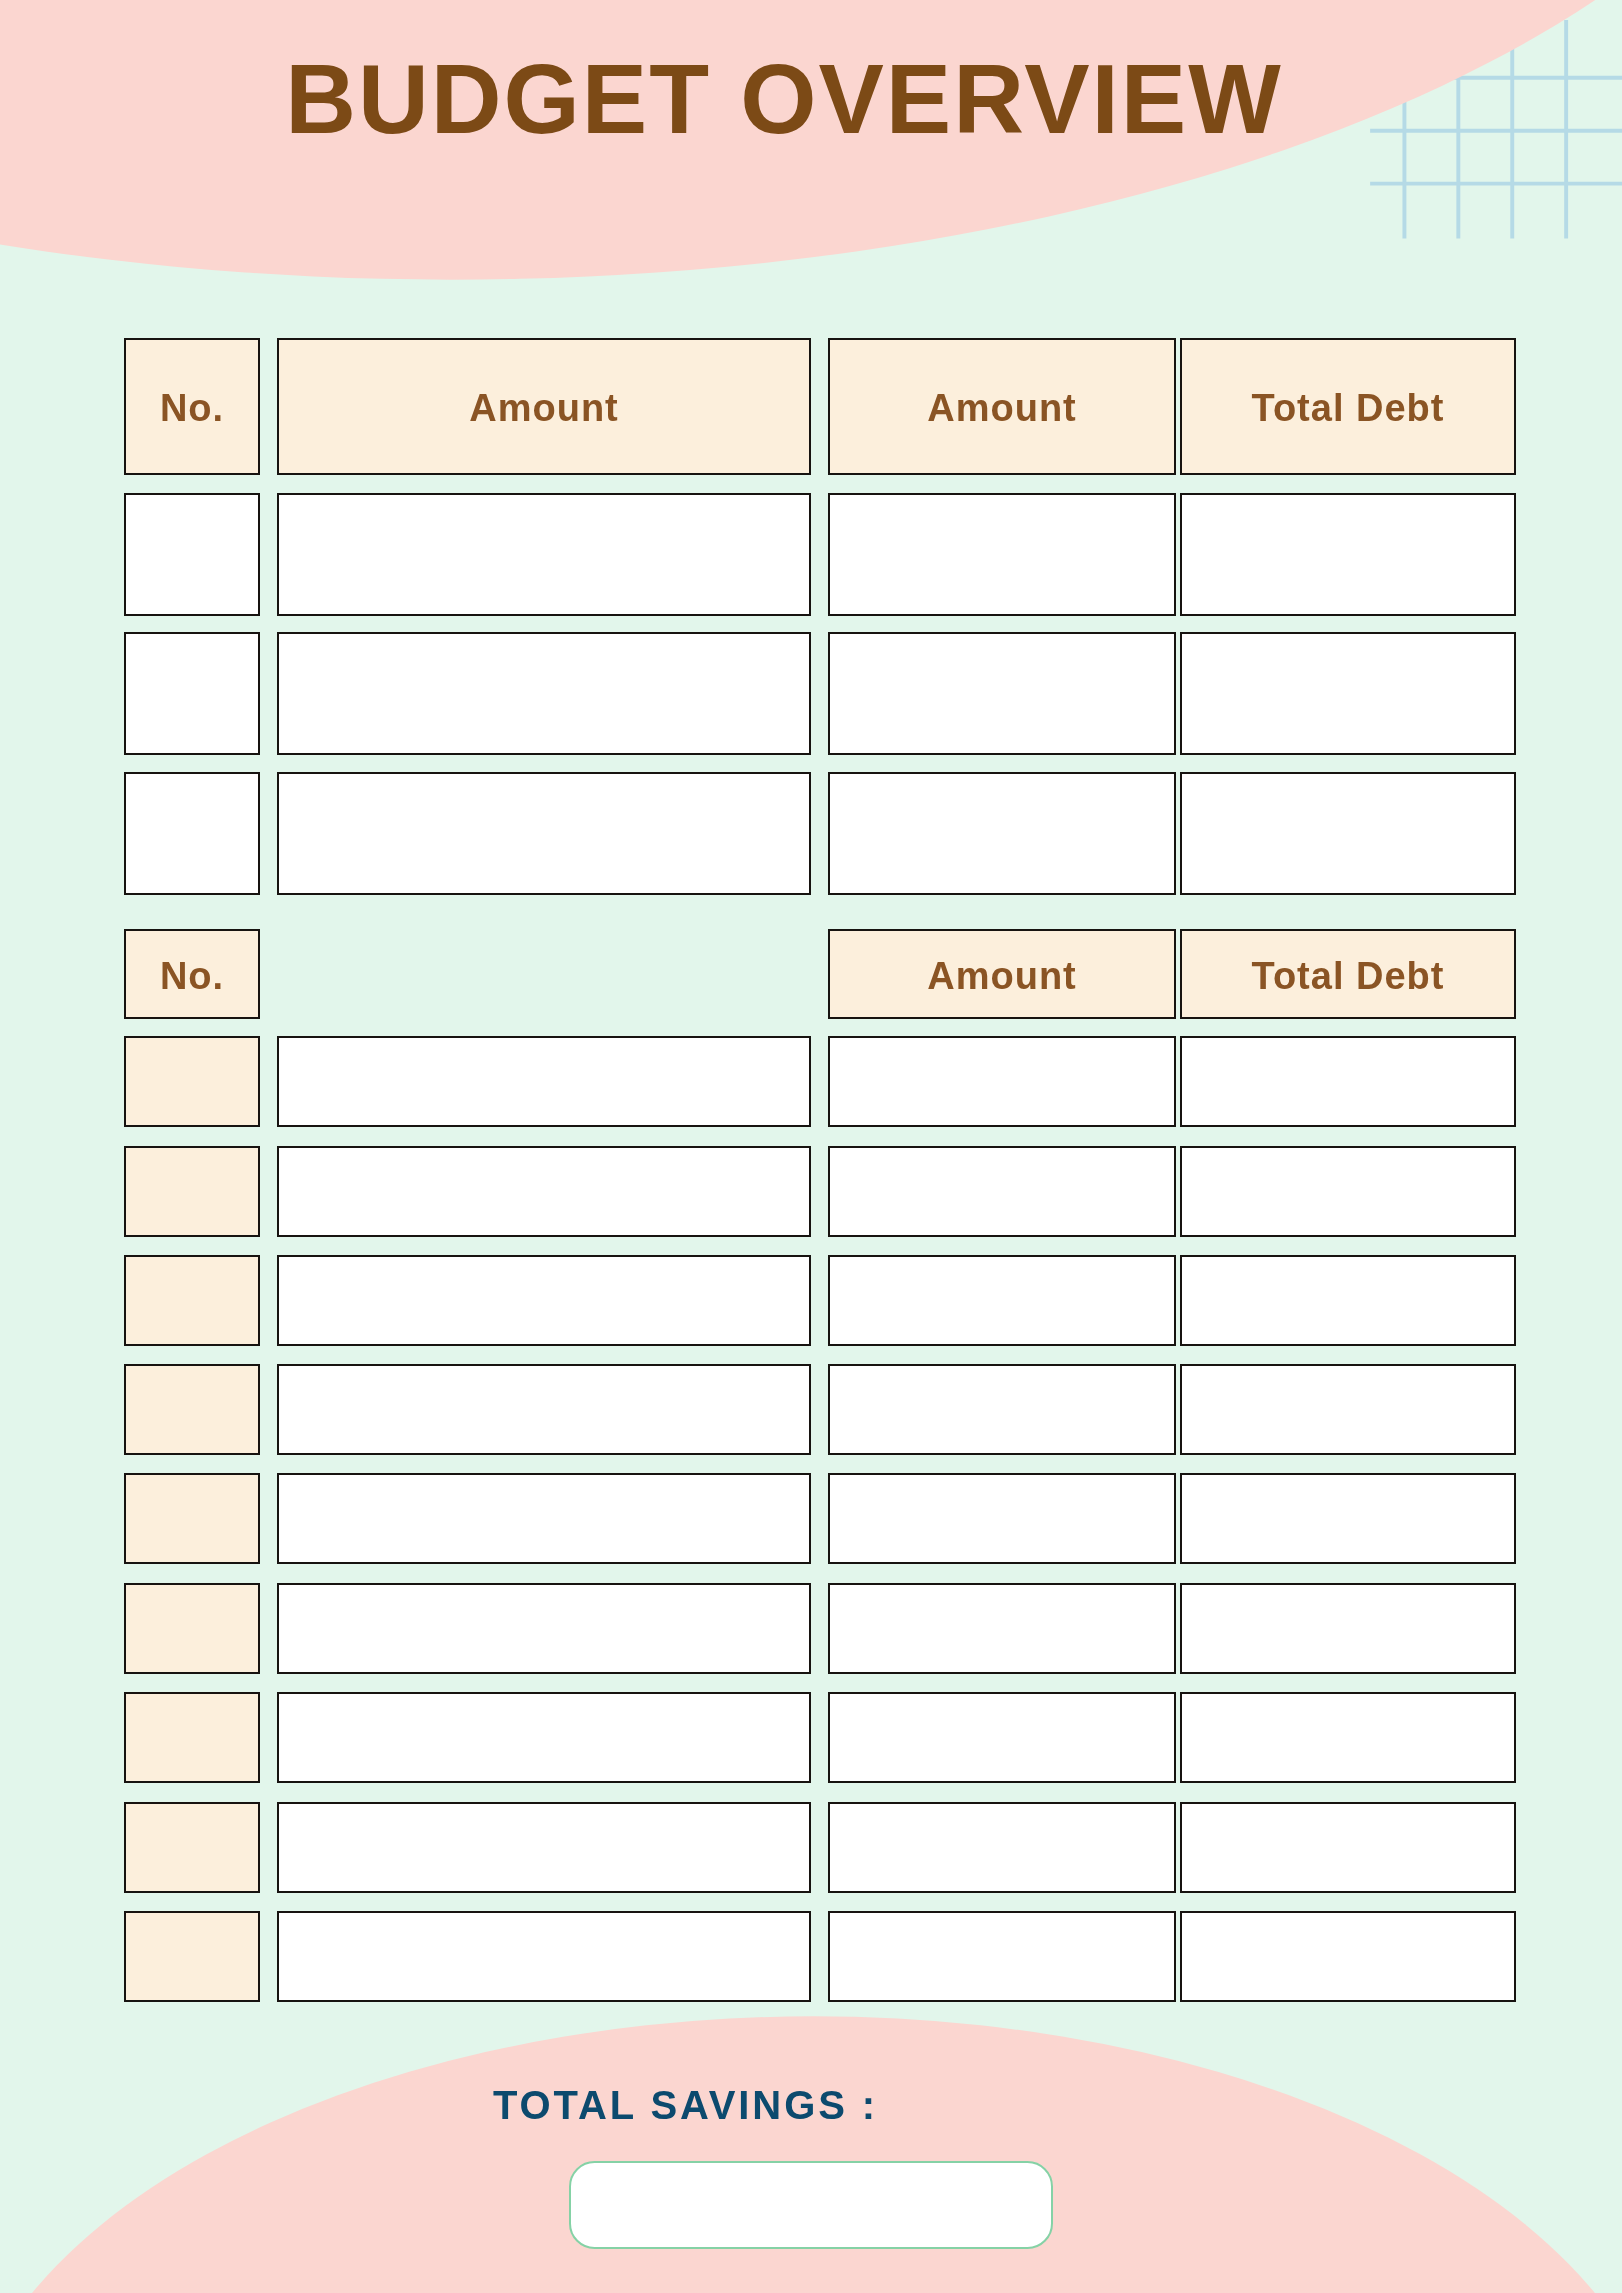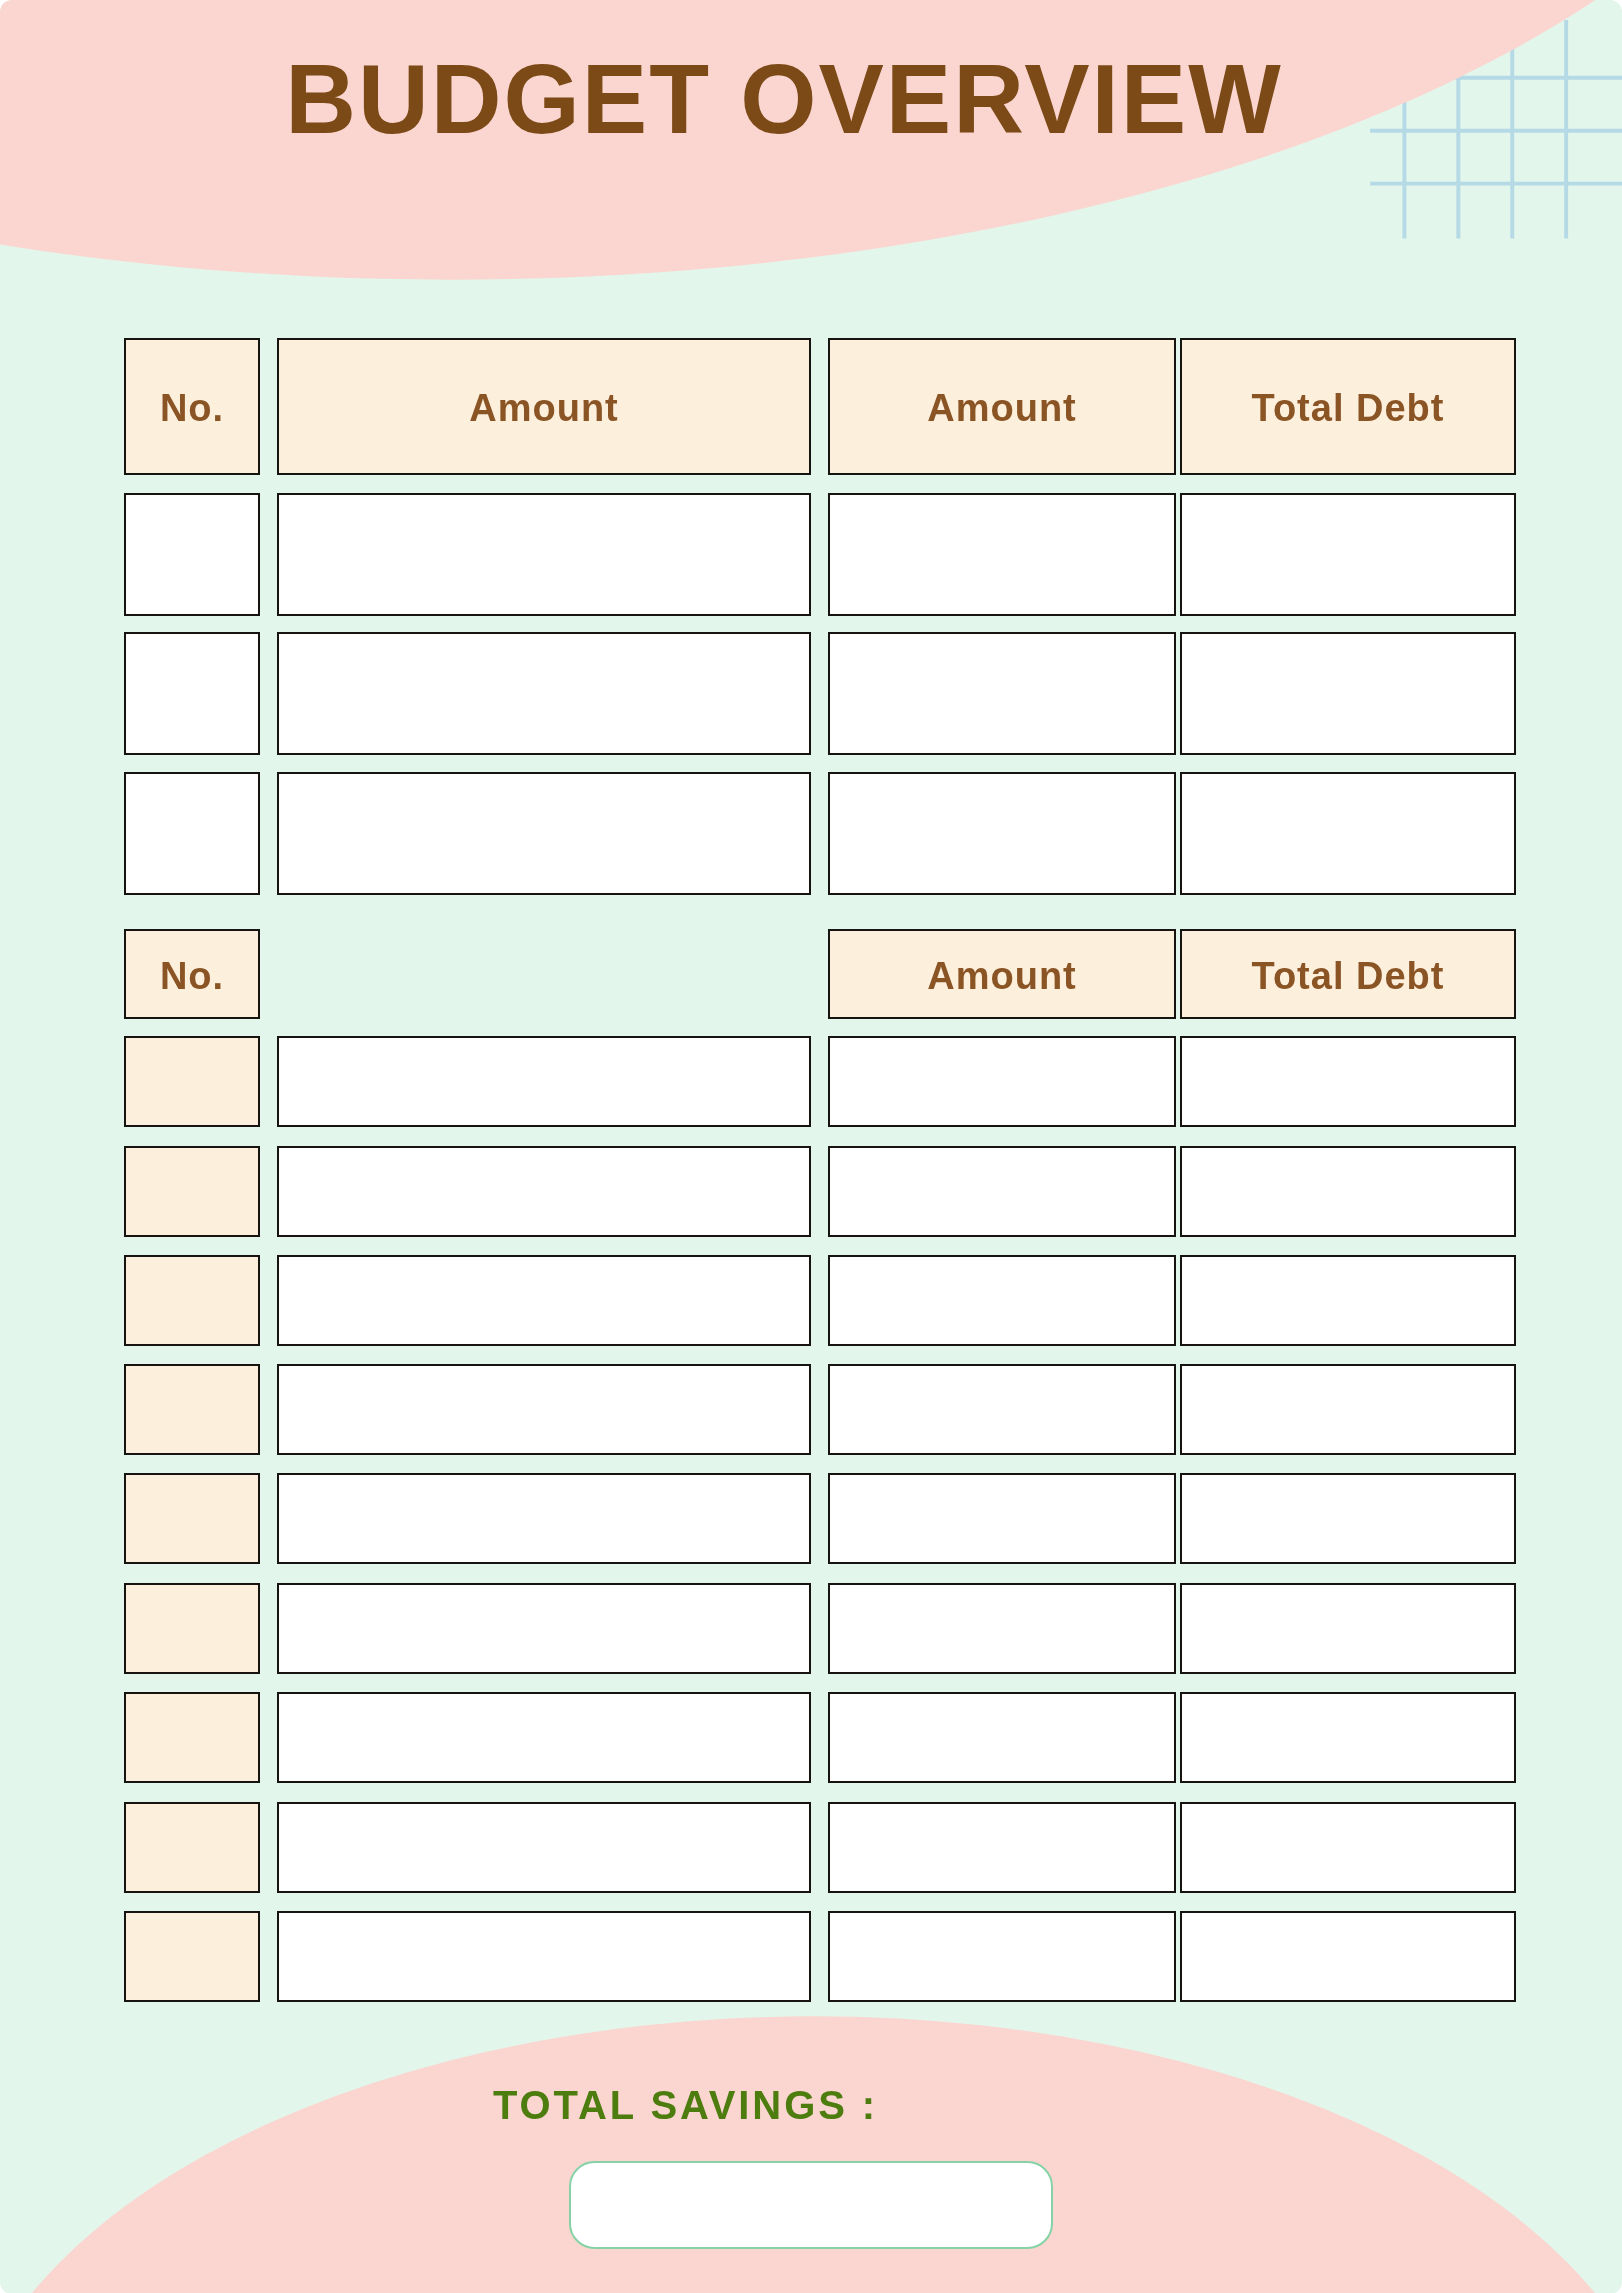--- a/index.html
+++ b/index.html
@@ -1,20 +1,19 @@
 <!DOCTYPE html>
 <html><head>
 <meta charset="utf-8">
 <style>
   html,body { margin:0; padding:0; }
   .page {
     position:relative; width:1622px; height:2294px; overflow:hidden;
     background:#e2f6eb;
     font-family:"Liberation Sans", sans-serif;
-    border-radius:12px;
   }
   .bg-decor { position:absolute; left:0; top:0; width:1622px; height:2294px; }
 
   .title {
     position:absolute; top:43px; left:0; width:1568px; margin:0;
     text-align:center; font-size:98px; line-height:113px; font-weight:bold;
     letter-spacing:2px; color:#7c4a16; white-space:nowrap;
   }
 
   .row { position:absolute; left:0; width:100%; }
@@ -48,21 +47,21 @@
   .t2-r3 { top:1364px; height:91px; }
   .t2-r4 { top:1473px; height:91px; }
   .t2-r5 { top:1583px; height:91px; }
   .t2-r6 { top:1692px; height:91px; }
   .t2-r7 { top:1802px; height:91px; }
   .t2-r8 { top:1911px; height:91px; }
 
   .savings-label {
     position:absolute; top:2082px; left:0; width:1371px; margin:0;
     text-align:center; font-size:40px; line-height:47px; font-weight:bold;
-    letter-spacing:2.9px; color:#4d7c0f; white-space:nowrap;
+    letter-spacing:2.9px; color:#0c4a6e; white-space:nowrap;
   }
   .savings-box {
     position:absolute; left:569px; top:2161px; width:484px; height:88px;
     box-sizing:border-box; background:#ffffff;
     border:2.9px solid #85d2a6; border-radius:25.5px;
     display:flex; align-items:center; justify-content:center;
     font-size:35px; color:#7a4a18; font-weight:bold;
   }
 </style>
 </head>

